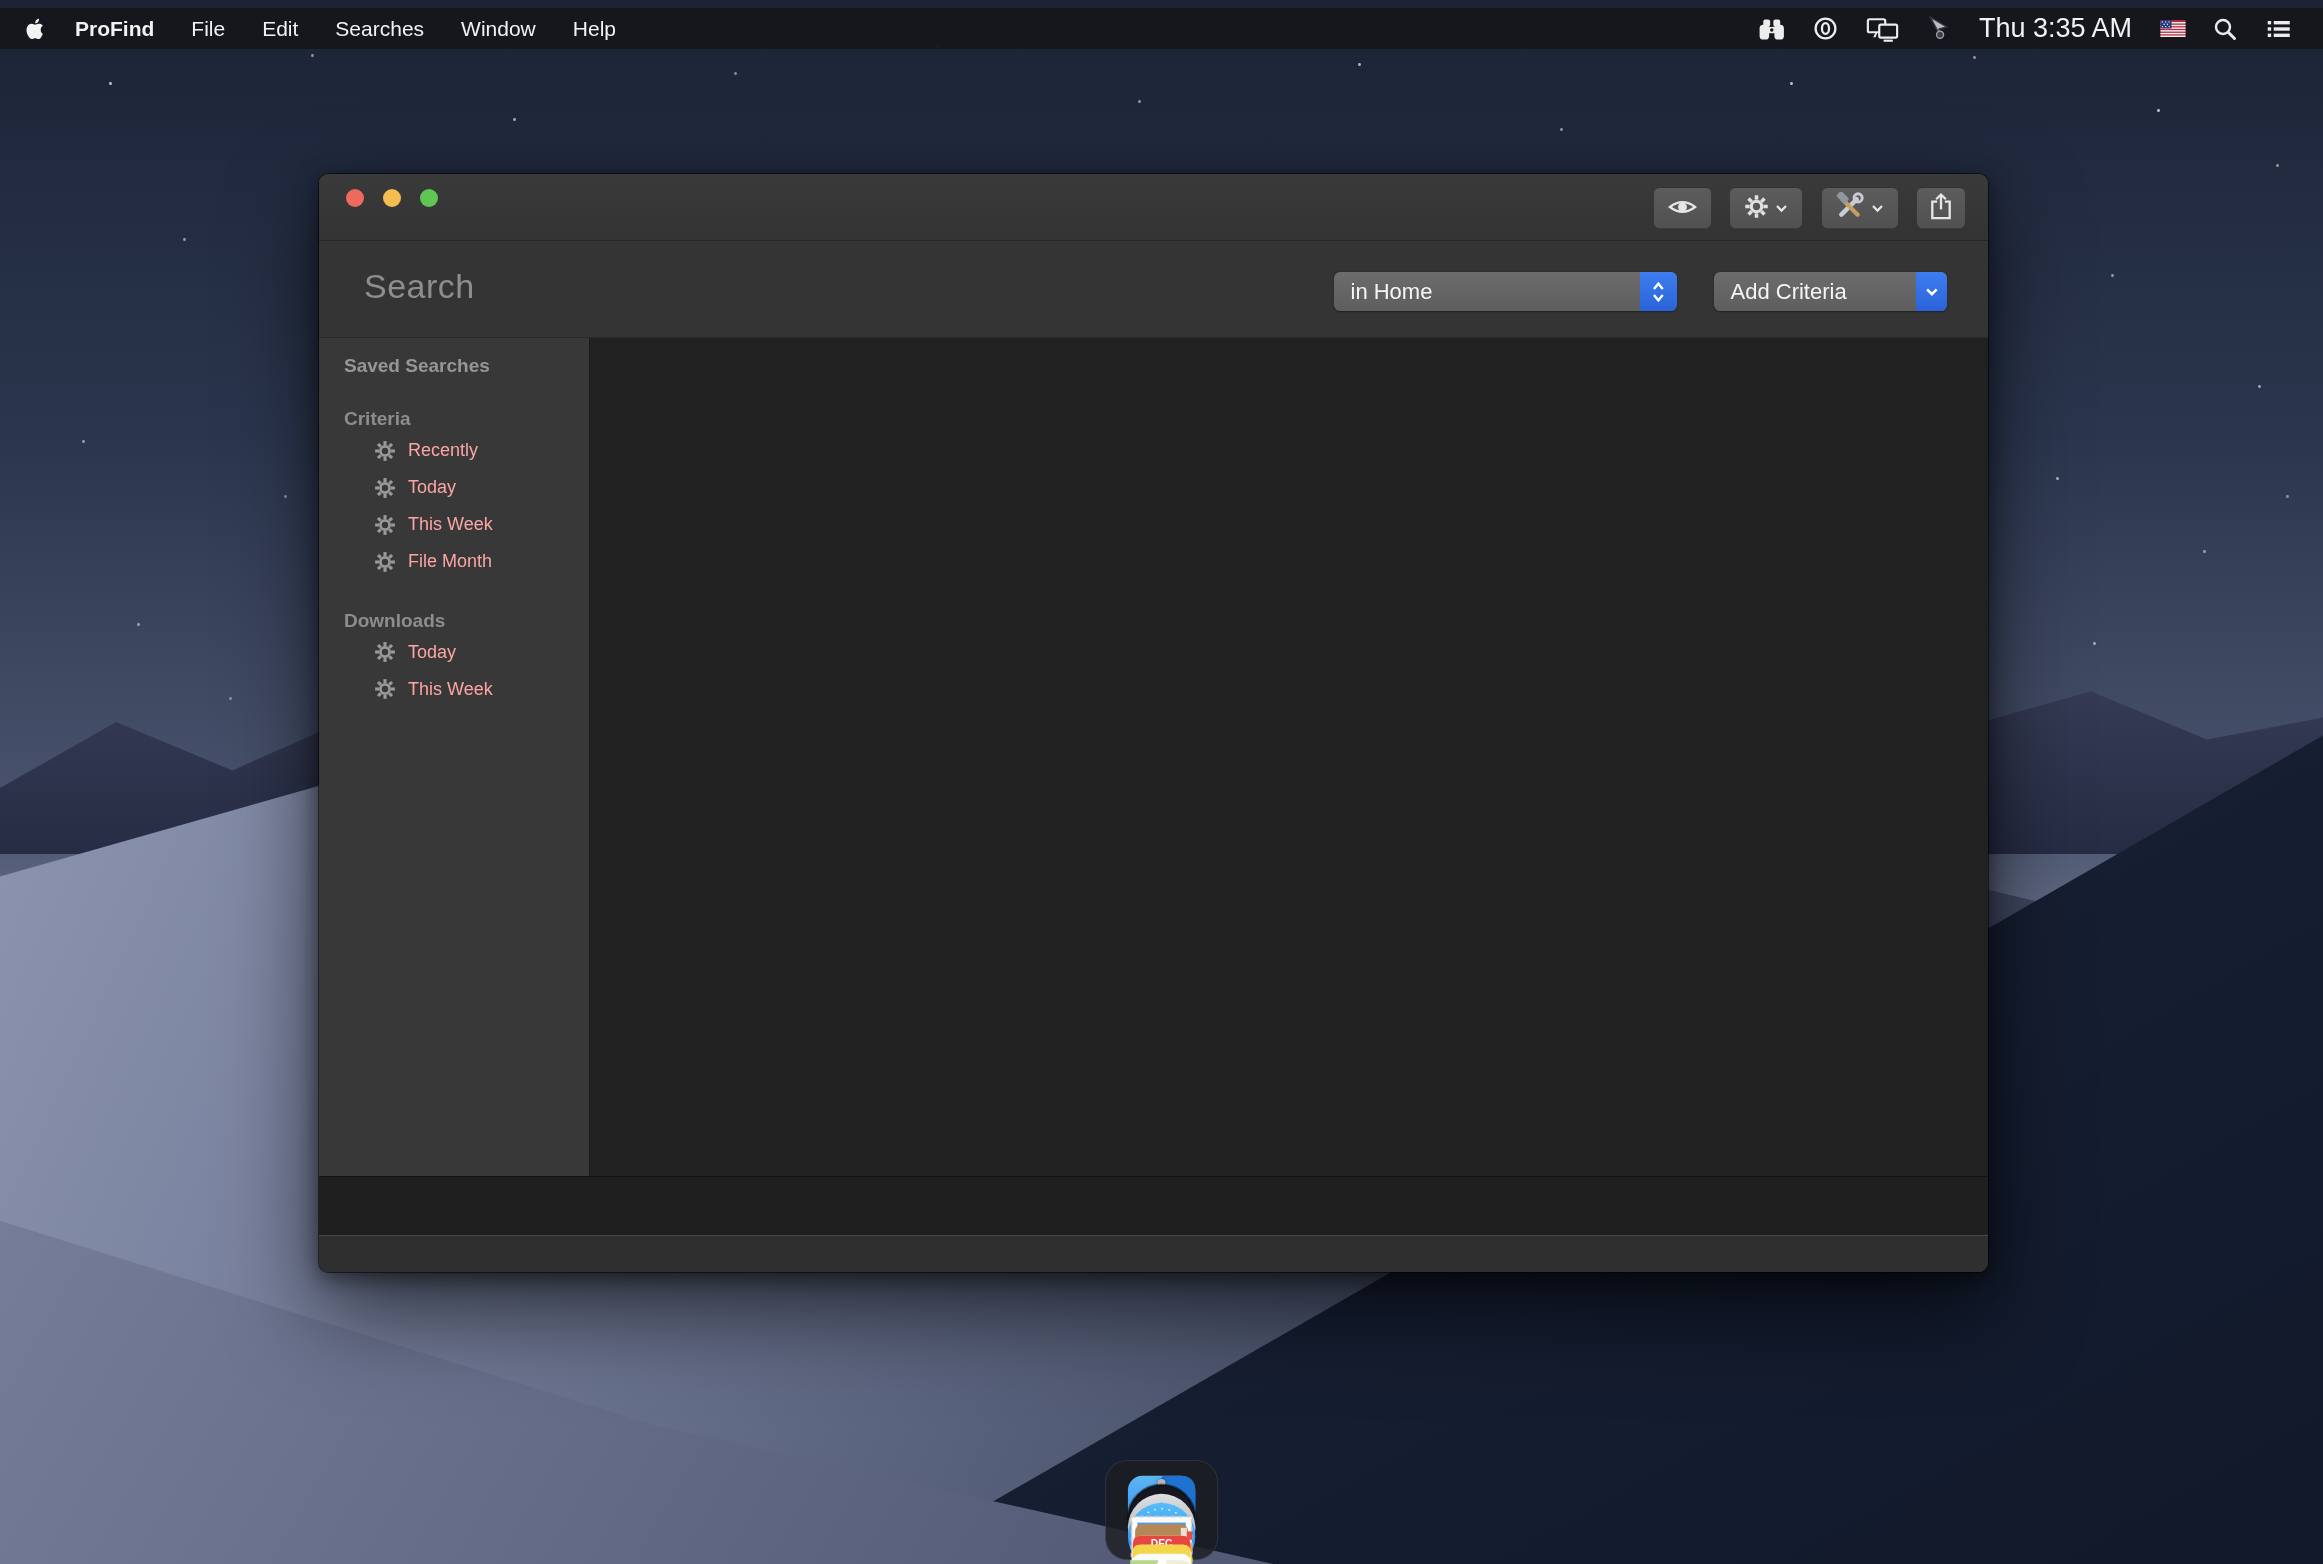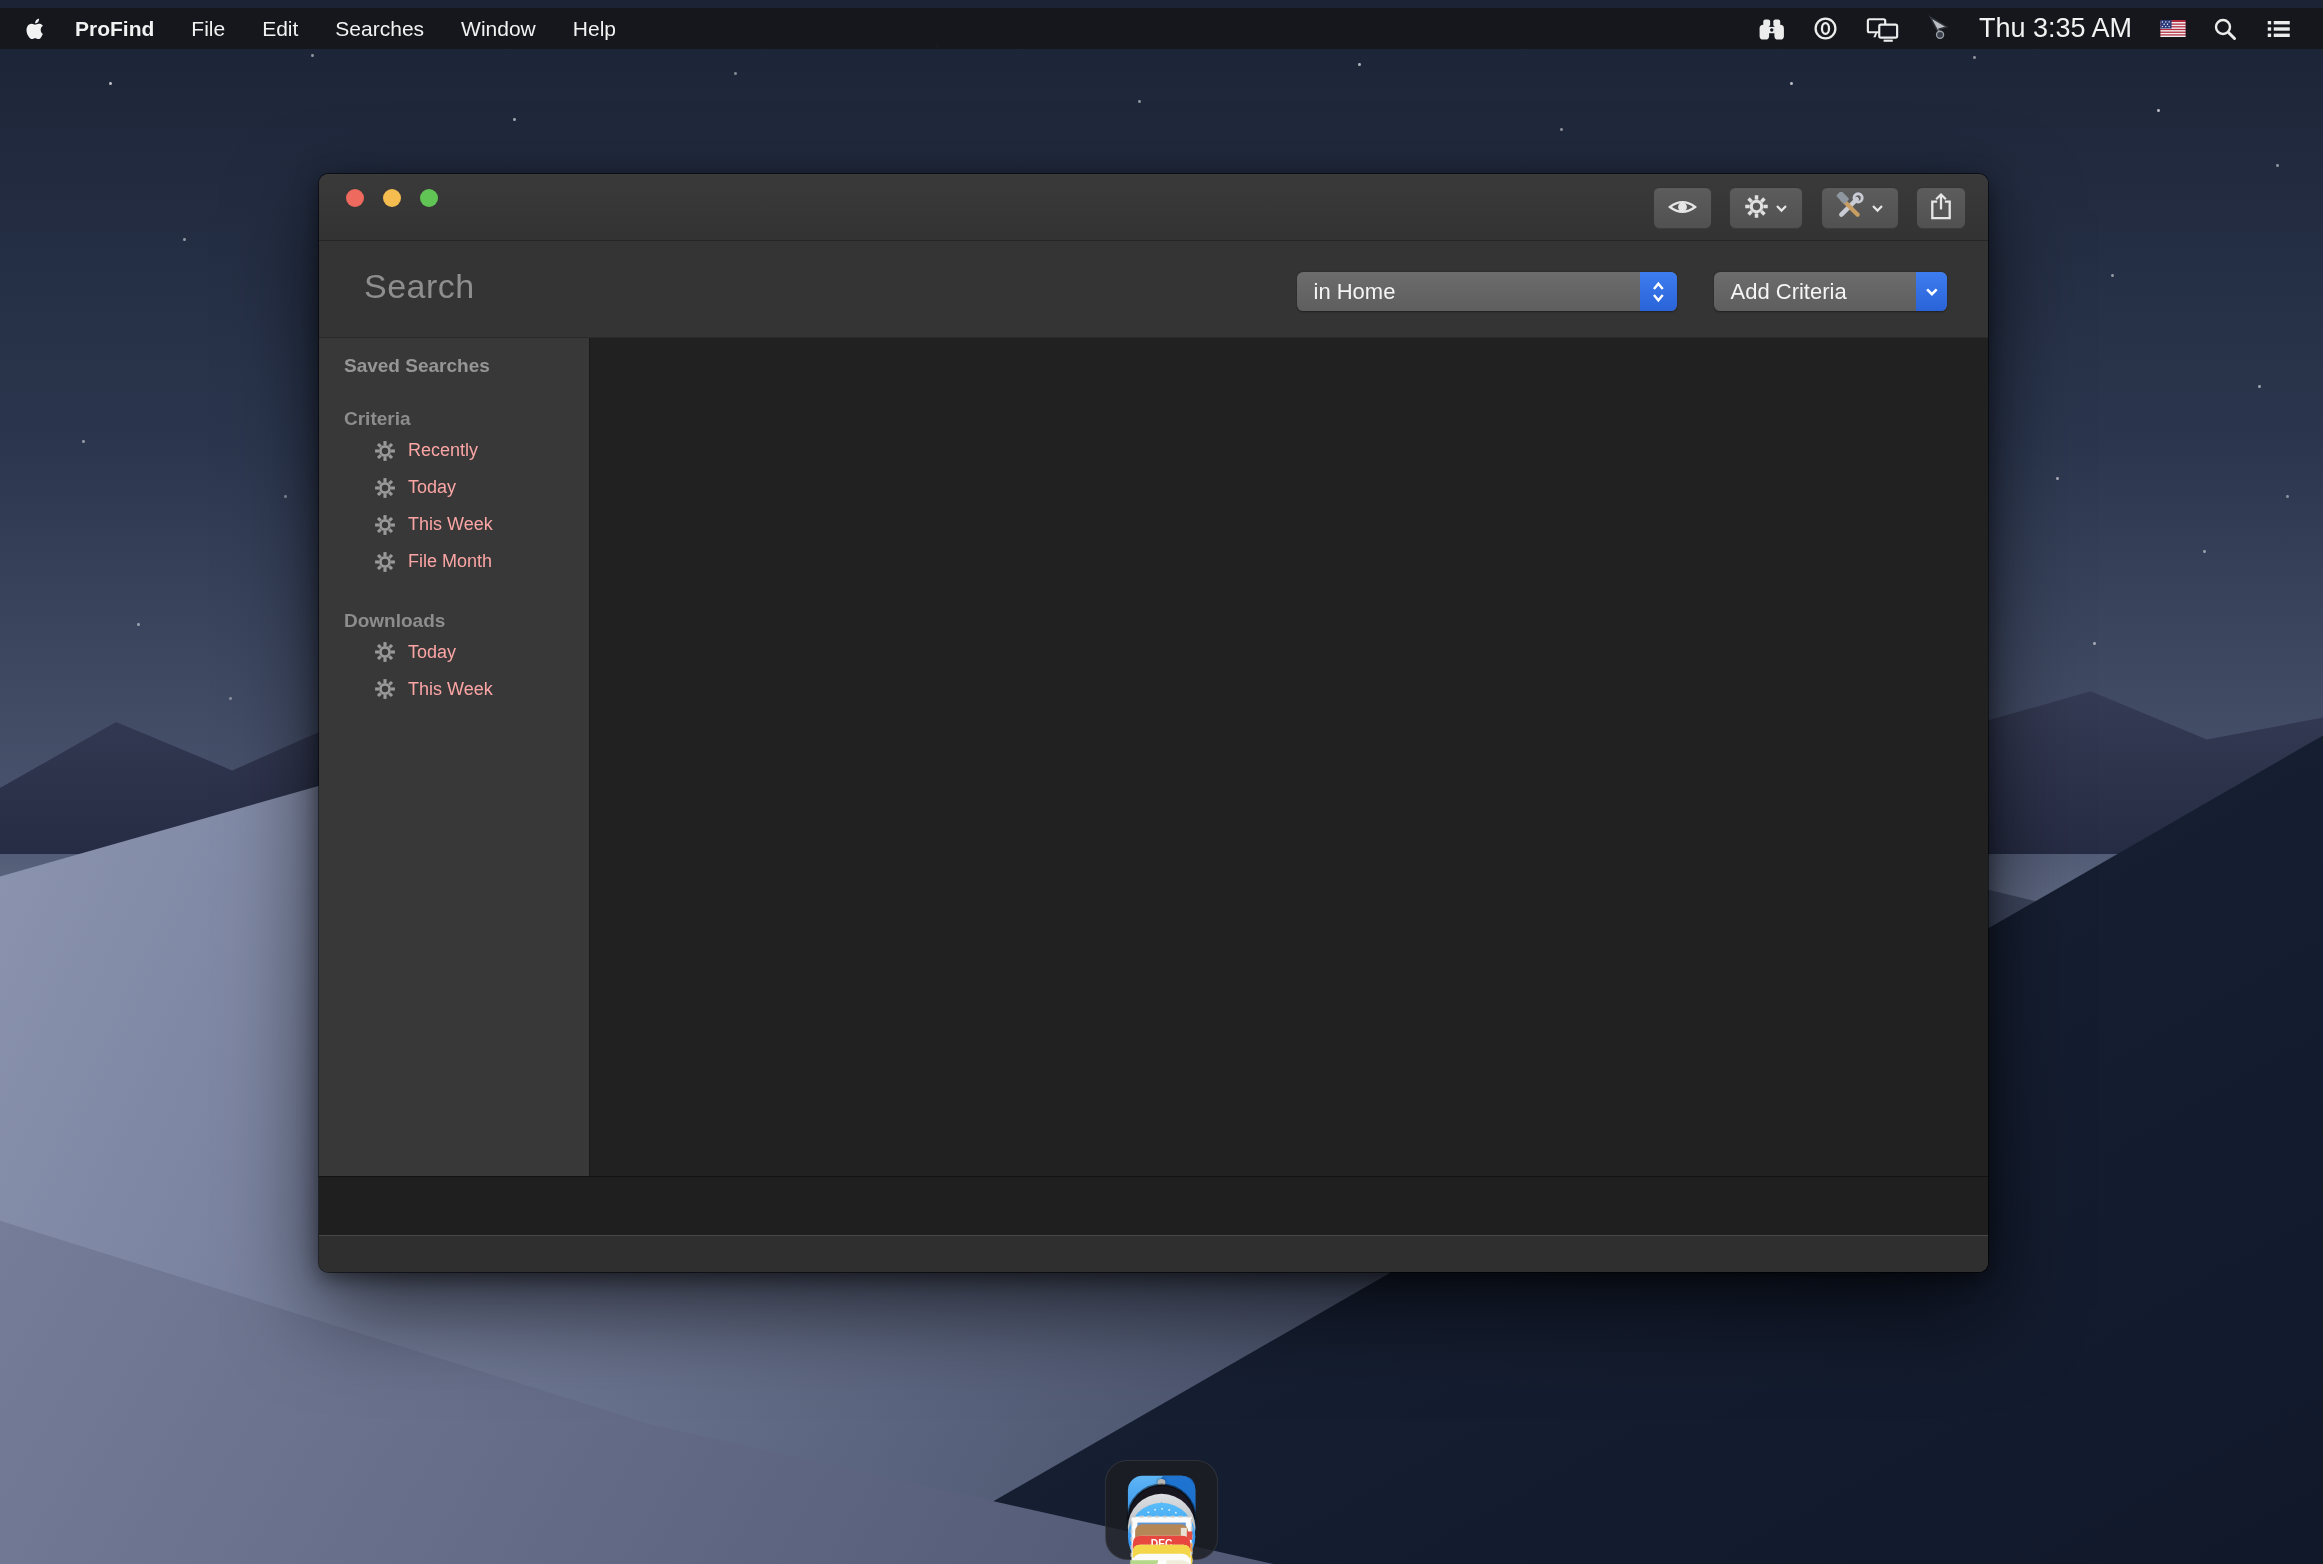--- a/index.html
+++ b/index.html
@@ -66,21 +66,21 @@
   .toolbar{position:absolute;right:22px;top:13px;display:flex;gap:17.4px;align-items:center;}
   .tbtn{height:40px;background:linear-gradient(180deg,#5c5c5c,#515151);border:0.9px solid rgba(0,0,0,.35);
     border-radius:6.4px;display:flex;align-items:center;justify-content:center;gap:6.4px;padding:0 13.8px;cursor:default;}
   .searchrow{height:96px;position:relative;background:#343434;}
   .search-field{position:absolute;left:45px;top:26px;font-size:34px;color:#8e8e8e;letter-spacing:0.5px;}
   .popup{position:absolute;height:39px;border-radius:6.4px;display:flex;align-items:center;
     background:linear-gradient(180deg,#6c6c6c,#5e5e5e);box-shadow:0 0.9px 1.8px rgba(0,0,0,.4);overflow:hidden;}
   .popup .plabel{flex:1;padding-left:16.5px;font-size:22px;color:#f5f5f5;white-space:nowrap;}
   .popup .pcap{height:100%;display:flex;align-items:center;justify-content:center;
     background:linear-gradient(180deg,#3d7df0,#2a63d8);}
-  .popup.scope{right:311px;top:31px;width:380px;}
+  .popup.scope{right:311px;top:31px;width:343px;}
   .popup.scope .pcap{width:37px;}
   .popup.criteria{right:41px;top:31px;width:233px;}
   .popup.criteria .pcap{width:31px;}
   .window-body{flex:1;display:flex;min-height:0;border-top:0.9px solid #2a2a2a;}
   .sidebar{width:271px;background:#383838;border-right:1.8px solid #1a1a1a;padding-top:14.7px;box-sizing:border-box;}
   .sb-title{padding-left:25px;font-size:19px;font-weight:bold;color:#969696;line-height:26px;}
   .sb-header{padding-left:25px;margin-top:27.5px;font-size:19px;font-weight:bold;color:#8d8d8d;line-height:26px;}
   .sb-item{display:flex;align-items:center;height:37px;padding-left:55px;cursor:default;}
   .sb-item .gear{display:flex;align-items:center;margin-right:12px;}
   .sb-item .lbl{font-size:18px;color:#fca5a5;}

